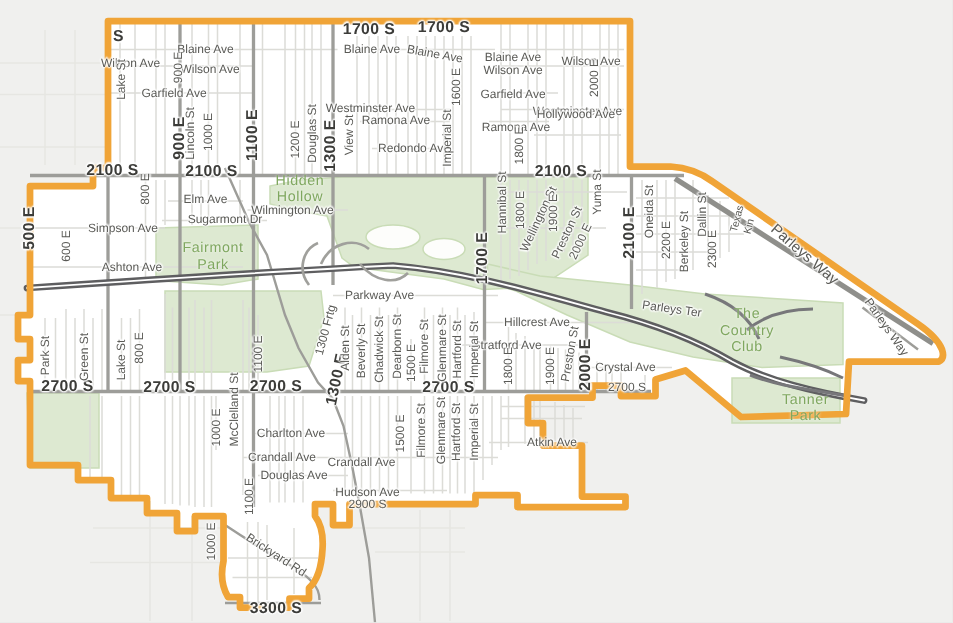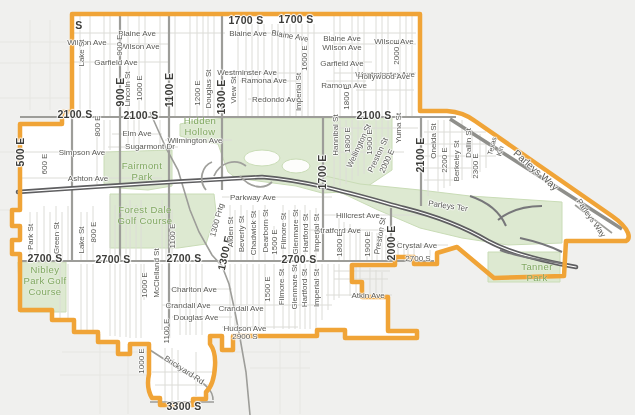--- a/index.html
+++ b/index.html
@@ -197,27 +197,23 @@
       <span class="sl" style="left: 30px; top: 237px; transform: translate(-50%, -50%) rotate(-90deg);">Park St</span>
       <span class="sl" style="left: 56px; top: 238px; transform: translate(-50%, -50%) rotate(-90deg);">Green St</span>
       <div class="pk" style="left: 200px; top: 115px;">
         <div>Hidden</div>
         <div>Hollow</div>
       </div>
       <div class="pk" style="left: 142px; top: 160px;">
         <div>Fairmont</div>
         <div>Park</div>
       </div>
-      <div class="pk" style="left: 145px; top: 204px;">
-        <div>Forest Dale</div>
-        <div>Golf Course</div>
-      </div>
-      <div class="pk" style="left: 45px; top: 264px;">
-        <div>Nibley</div>
-        <div>Park Golf</div>
-        <div>Course</div>
+      <div class="pk" style="left: 498px; top: 204px;">
+        <div>The</div>
+        <div>Country</div>
+        <div>Club</div>
       </div>
       <div class="pk" style="left: 537px; top: 261px;">
         <div>Tanner</div>
         <div>Park</div>
       </div>
     </div>
 </div>
 
 </body></html>

